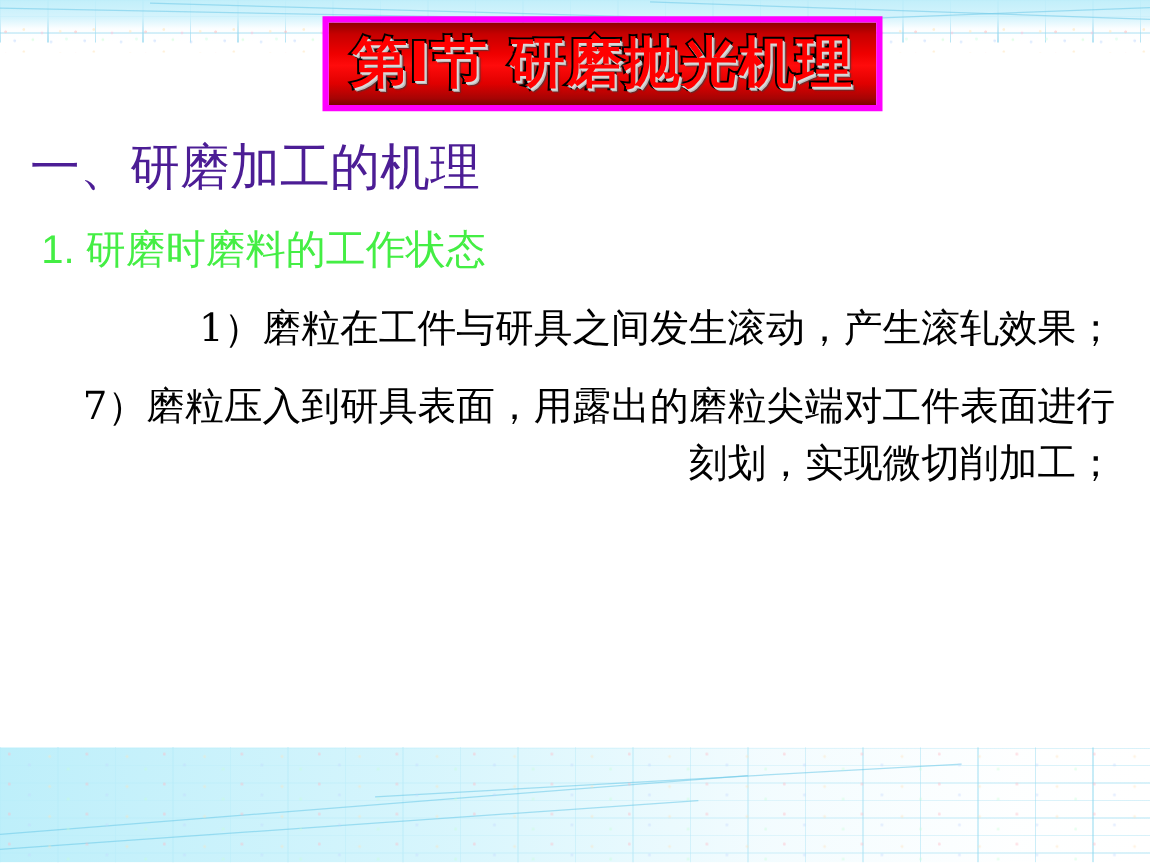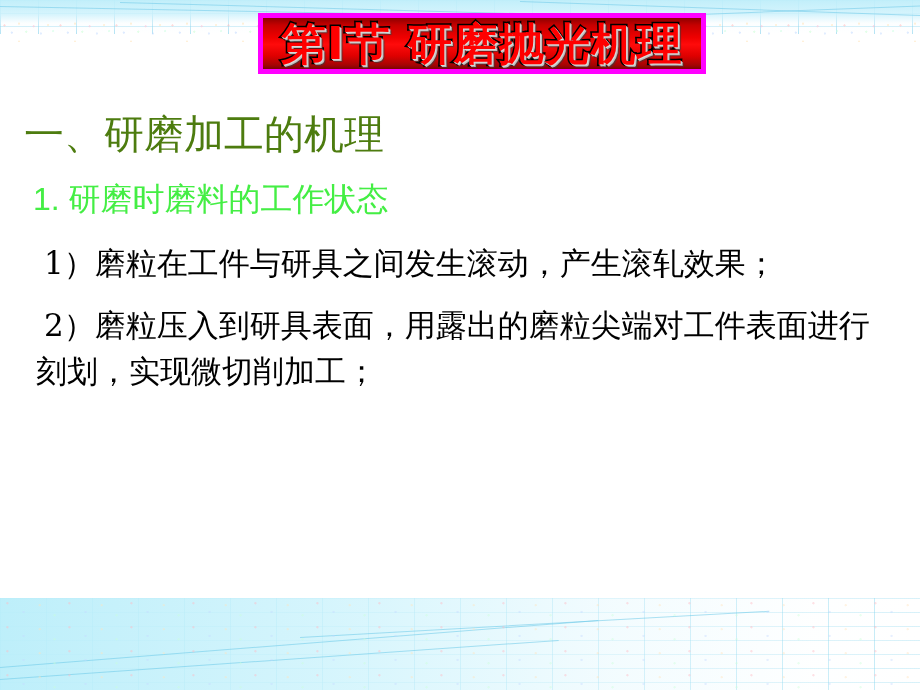--- a/index.html
+++ b/index.html
@@ -138,21 +138,21 @@
     opacity: 0.8;
     pointer-events: none;
   }
 
   
   .title-box {
     position: absolute;
     left: 258px;
     top: 13px;
     width: 448px;
-    height: 61px;
+    height: 76px;
     box-sizing: border-box;
     border: 5px solid #ff00ff;
     background: linear-gradient(to bottom,
         #8e0000 0%,
         #c60000 14%,
         #ef0000 38%,
         #ff0b0b 52%,
         #e00000 74%,
         #a60404 92%,
         #7d0202 100%);
@@ -178,40 +178,41 @@
     transform: scaleX(1.02);
   }
 
   
   .heading-1 {
     position: absolute;
     left: 24px;
     top: 112px;
     font-size: 40px;
     line-height: 1.12;
-    color: #4d7c0f;
+    color: #4c1d95;
     white-space: nowrap;
     font-family: "DejaVu Serif", "Liberation Serif", serif;
   }
   .heading-2 {
     position: absolute;
     left: 33px;
     top: 182px;
     font-size: 32px;
     line-height: 1.12;
     color: #44ee44;
     white-space: nowrap;
     font-family: Liberation Sans, sans-serif;
   }
 
   .body-block {
     position: absolute;
     left: 36px;
     top: 240px;
     width: 856px;
+    text-align: right;
   }
   .para {
     font-size: 31px;
     line-height: 46px;
     color: #000000;
     text-indent: 8px;
     margin: 0 0 12px 0;
     font-family: "DejaVu Serif", "Liberation Serif", serif;
     letter-spacing: 0px;
   }
@@ -235,21 +236,21 @@
   <div class="title-box">
     <span class="title-text">第Ⅰ节 研磨抛光机理</span>
   </div>
 
   <div class="heading-1">一、研磨加工的机理</div>
 
   <div class="heading-2">1. 研磨时磨料的工作状态</div>
 
   <div class="body-block">
     <p class="para p1">1）磨粒在工件与研具之间发生滚动，产生滚轧效果；</p>
-    <p class="para p2">2）磨粒压入到研具表面，用露出的磨粒尖端对工件表面进行刻划，实现微切削加工；</p>
+    <p class="para p2">7）磨粒压入到研具表面，用露出的磨粒尖端对工件表面进行刻划，实现微切削加工；</p>
   </div>
 
   <div class="deco-bottom-fade"></div>
   <div class="deco-bottom"></div>
   <div class="deco-bottom-streaks">
     <i class="b1"></i>
     <i class="b2"></i>
     <i class="b3"></i>
   </div>
   <div class="deco-bottom-speckle"></div>

